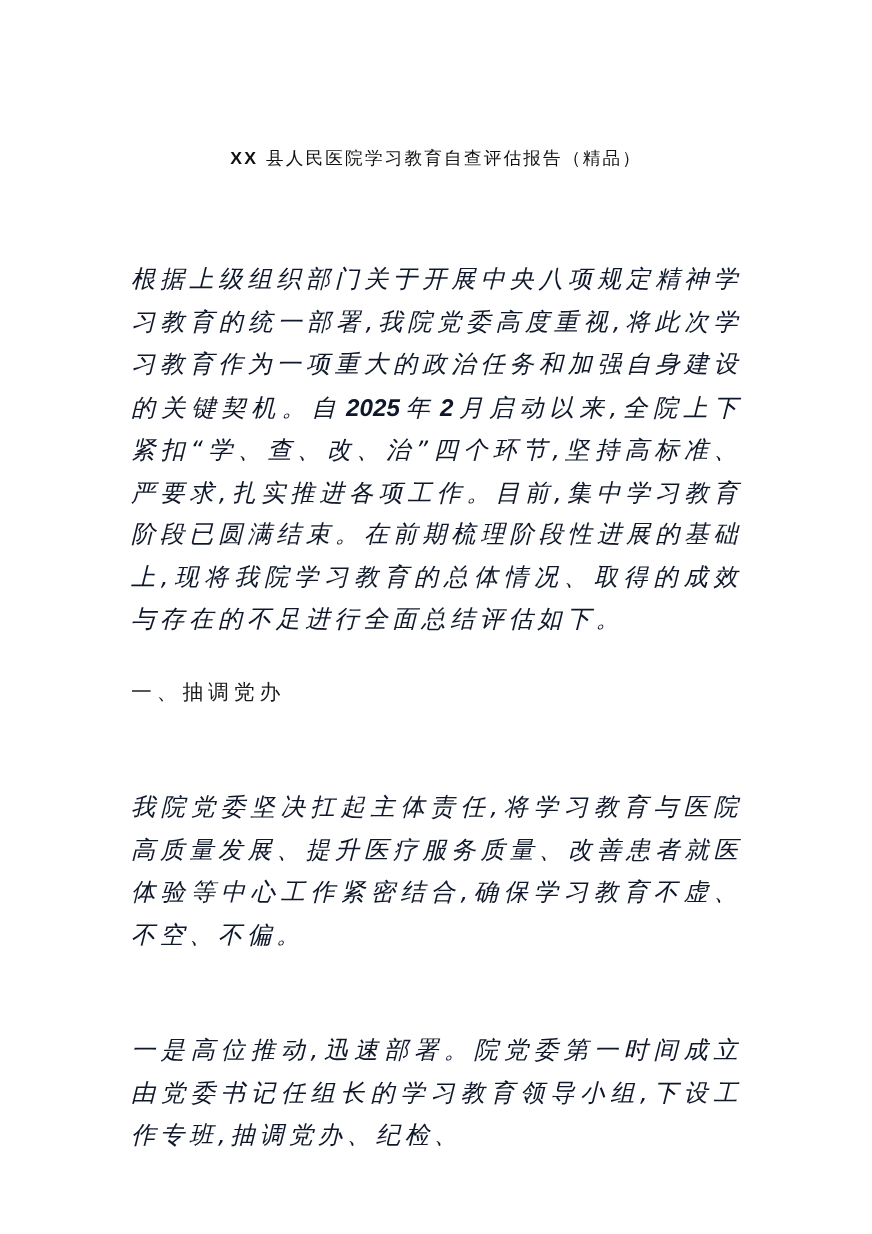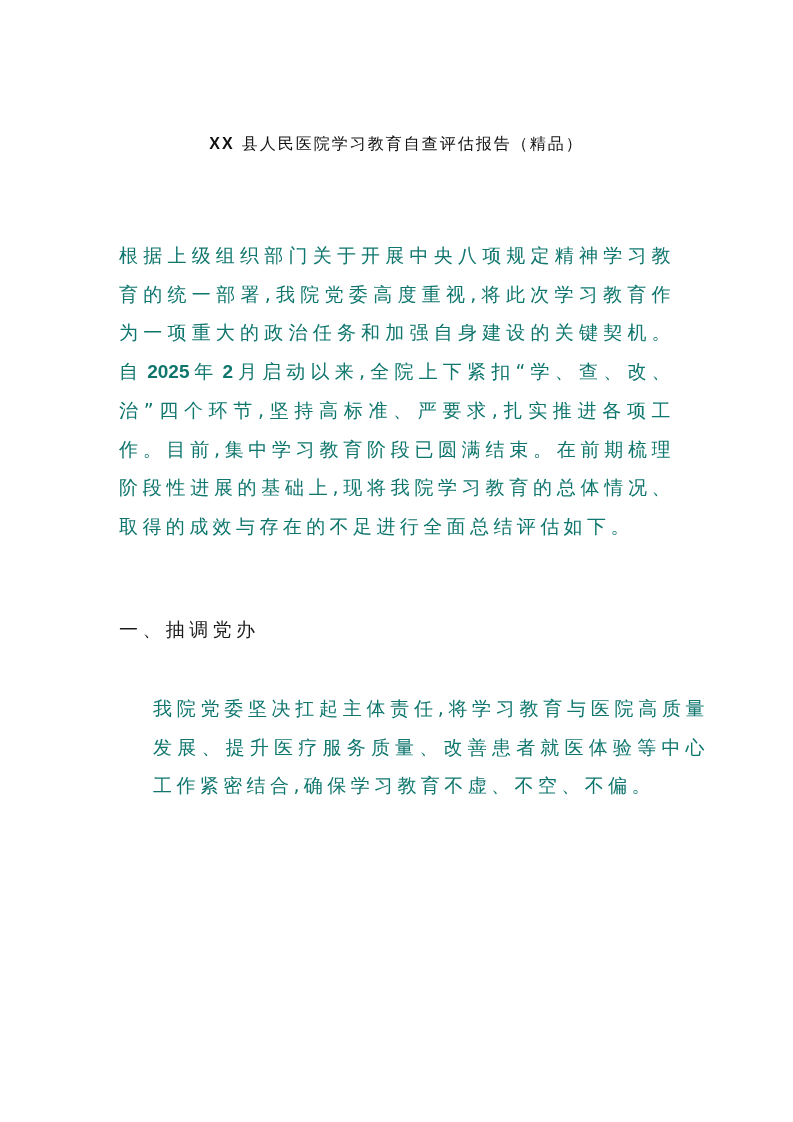--- a/index.html
+++ b/index.html
@@ -34,26 +34,27 @@
       color: #111;
     }
     .title .bold-latin {
       font-weight: bold;
       font-family: "Liberation Sans", sans-serif;
     }
     .para {
       position: absolute;
       left: 119px;
       width: 556px;
-      font-size: 19px;
+      font-size: 22px;
       line-height: 38.5px;
       letter-spacing: 4.4px;
       text-align: justify;
-      color: #0f766e;
+      color: #0f172a;
       margin: 0;
+      font-style: italic;
     }
     .para .latin {
       font-family: "Liberation Sans", sans-serif;
       font-weight: bold;
       letter-spacing: 0;
       margin: 0 4px;
     }
     .heading {
       position: absolute;
       left: 119px;
@@ -71,17 +72,18 @@
 
   <div class="title">
     <span class="bold-latin">XX</span>
     <span>县人民医院学习教育自查评估报告（精品）</span>
   </div>
 
   <p class="para" style="top:236px;"><span>根据上级组织部门关于开展中央八项规定精神学习教育的统一部署,我院党委高度重视,将此次学习教育作为一项重大的政治任务和加强自身建设的关键契机。自</span><span class="latin">2025</span><span>年</span><span class="latin">2</span><span>月启动以来,全院上下紧扣“学、查、改、治”四个环节,坚持高标准、严要求,扎实推进各项工作。目前,集中学习教育阶段已圆满结束。在前期梳理阶段性进展的基础上,现将我院学习教育的总体情况、取得的成效与存在的不足进行全面总结评估如下。</span></p>
 
   <p class="heading" style="top:614px;">一、抽调党办</p>
 
-  <p class="para" style="top:689px;margin-left:34px;">我院党委坚决扛起主体责任,将学习教育与医院高质量发展、提升医疗服务质量、改善患者就医体验等中心工作紧密结合,确保学习教育不虚、不空、不偏。</p>
+  <p class="para" style="top:716px;">我院党委坚决扛起主体责任,将学习教育与医院高质量发展、提升医疗服务质量、改善患者就医体验等中心工作紧密结合,确保学习教育不虚、不空、不偏。</p>
 
 
+  <p class="para" style="top:937px;">一是高位推动,迅速部署。院党委第一时间成立由党委书记任组长的学习教育领导小组,下设工作专班,抽调党办、纪检、</p>
 
 </div>
 
 </body></html>

